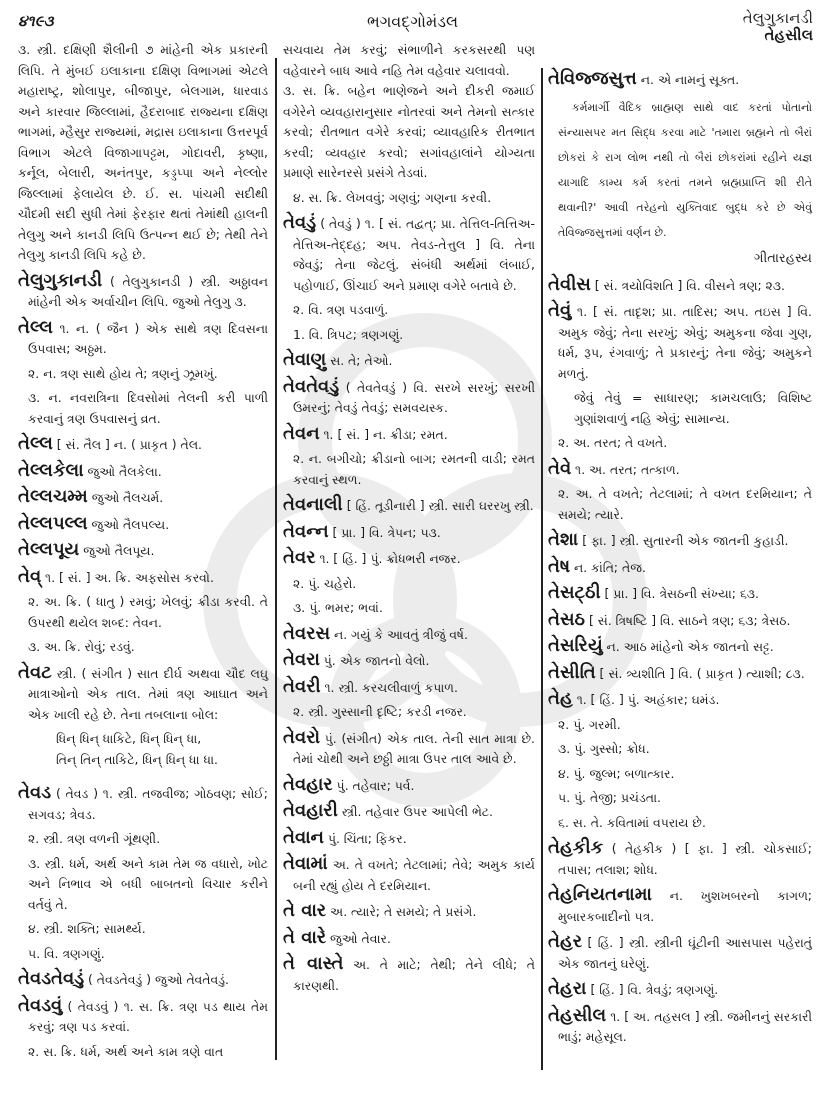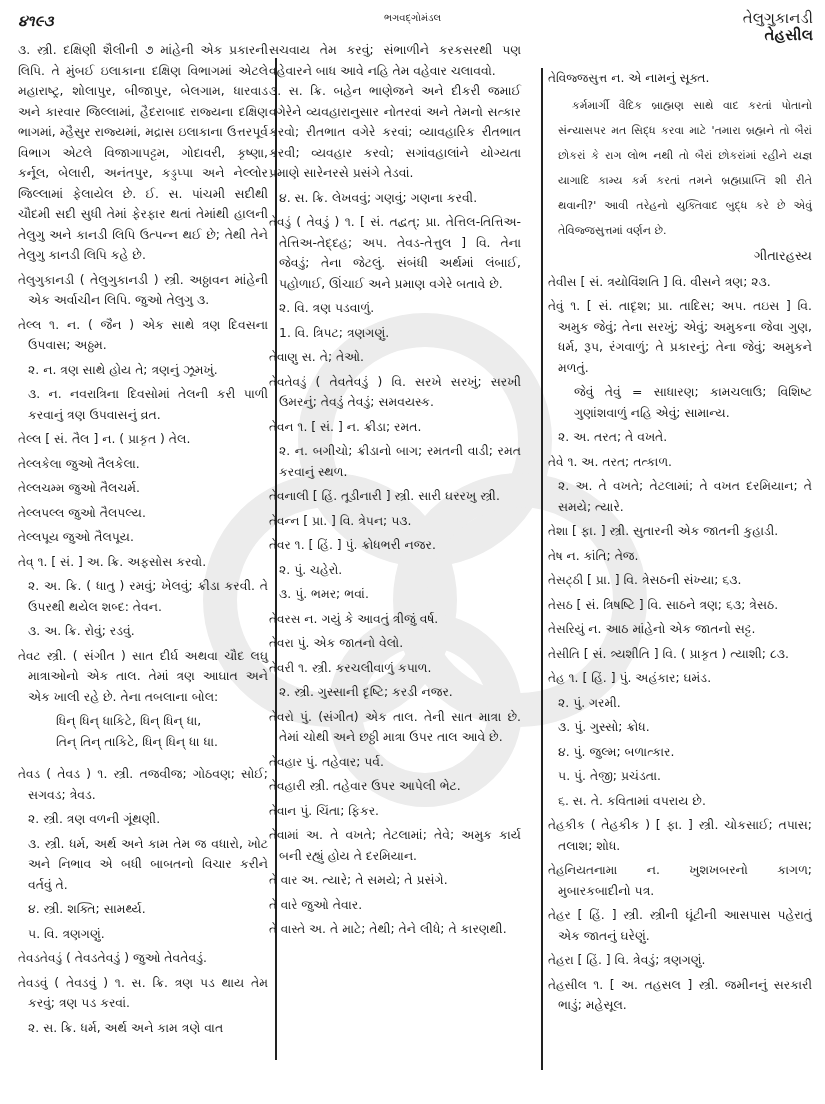--- a/index.html
+++ b/index.html
@@ -8,39 +8,39 @@
       font-family: "DejaVu Sans", sans-serif; color: #1a1a1a;
     }
     .watermark {
       position: absolute; left: 200px; top: 250px; width: 450px; height: 560px;
       pointer-events: none; z-index: 0;
     }
     .header {
       position: absolute; left: 0; top: 0; width: 825px; height: 40px; z-index: 1;
     }
     .page-number { position: absolute; left: 18px; top: 12px; font-size: 15px; font-weight: bold; font-style: italic; }
-    .running-title { position: absolute; left: 0; right: 0; top: 12px; text-align: center; font-size: 10px; }
+    .running-title { position: absolute; left: 0; right: 0; top: 12px; text-align: center; font-size: 16px; }
     .guide-words { position: absolute; right: 12px; top: 10px; text-align: right; font-size: 15px; line-height: 17px; }
     .guide-words .gw2 { font-weight: bold; }
 
     .col {
       position: absolute; top: 40px; bottom: 40px; z-index: 1;
       font-size: 12.4px; line-height: 20.5px; text-align: justify;
     }
     .col-1 { left: 18px; width: 250px; }
-    .col-2 { left: 269px; width: 252px; }
+    .col-2 { left: 283px; width: 252px; }
     .col-3 { left: 548px; width: 264px; }
     .divider { position: absolute; width: 1.5px; background: #222; z-index: 1; }
     .div-1 { left: 275px; top: 58px; height: 1002px; }
     .div-2 { left: 541px; top: 68px; height: 1002px; }
 
     .entry { margin: 0 0 4px 0; padding-left: 10px; text-indent: -10px; }
     .entry.cont { padding-left: 0; text-indent: 0; }
     .sense { margin: 0 0 4px 0; padding-left: 10px; }
-    .hw { font-weight: normal; font-size: 12px; }
+    .hw { font-weight: bold; font-size: 18px; }
     .verse { padding-left: 38px; margin: 0; }
     .quote { font-size: 11px; line-height: 25px; padding-left: 10px; margin: 0 0 4px 0; text-indent: 14px; }
     .quote-src { display: block; text-align: right; font-size: 13px; }
   </style>
 </head>
 <body>
 
 <svg class="watermark" viewBox="0 0 450 560">
   <g fill="none" stroke="#ececec" stroke-width="34">
     <circle cx="225" cy="190" r="110"></circle>

